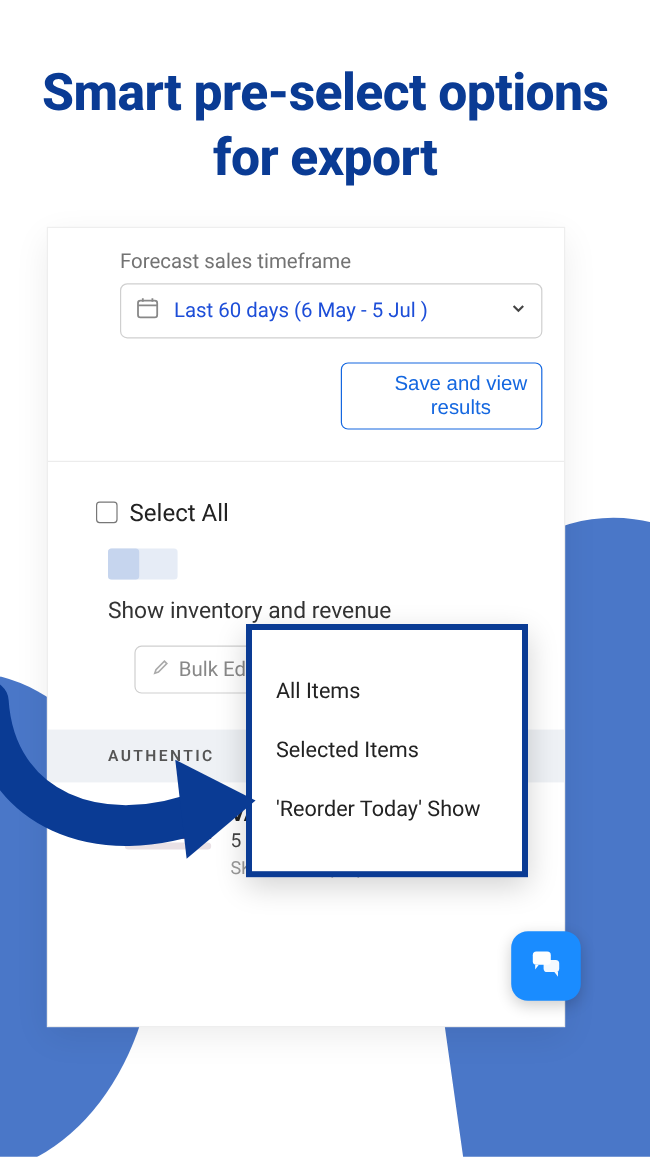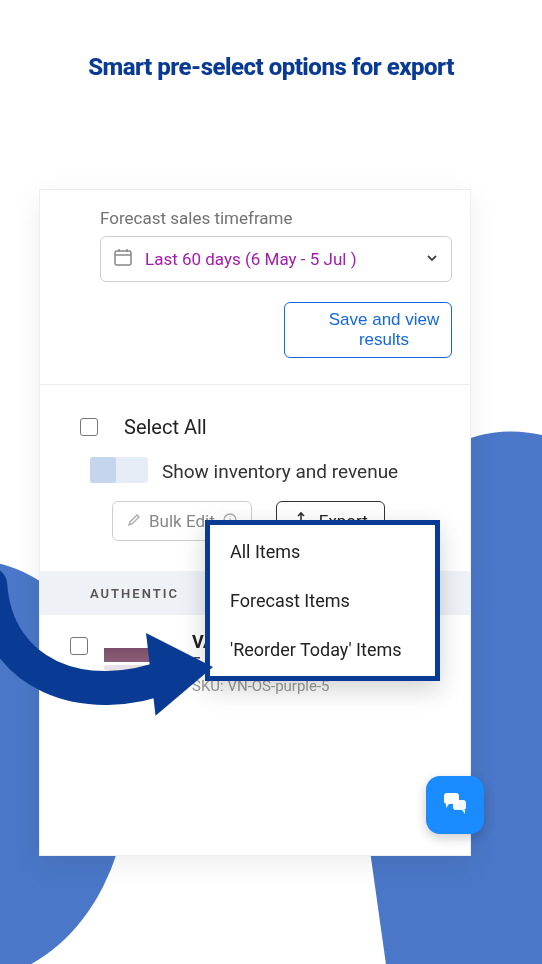--- a/index.html
+++ b/index.html
@@ -1,50 +1,50 @@
 <!DOCTYPE html>
 <html><head>
 <meta charset="utf-8">
 <style>
   * { box-sizing: border-box; margin: 0; padding: 0; }
   html, body { width: 542px; height: 964px; font-family: -apple-system, BlinkMacSystemFont, "Segoe UI", Roboto, Arial, sans-serif; background:#fff; overflow:hidden; position:relative; }
-  .headline { color:#0a3b94; font-weight:800; font-size:24px; text-align:center; line-height:1.25; padding:52px 30px 0; letter-spacing:-0.5px; }
+  .headline { color:#0a3b94; font-weight:800; font-size:43px; text-align:center; line-height:1.25; padding:52px 30px 0; letter-spacing:-0.5px; }
   .bg-blob-right { position:absolute; right:-170px; top:430px; width:360px; height:560px; background:#4a77c8; border-radius:50% 50% 0 0 / 45% 45% 0 0; transform:rotate(-8deg); }
   .bg-blob-left { position:absolute; left:-190px; top:560px; width:320px; height:420px; background:#4a77c8; border-radius:50%; }
   .shot { position:absolute; left:40px; top:190px; width:430px; height:665px; background:#fff; box-shadow:0 0 0 1px #eee, 0 8px 28px rgba(0,0,0,.08); padding:18px 18px 0 60px; overflow:hidden; }
   .field-label { font-size:17px; color:#737373; margin-bottom:8px; }
-  .select-box { position:relative; border:1px solid #cfcfcf; border-radius:6px; height:46px; display:flex; align-items:center; padding:0 40px 0 44px; font-size:17px; color:#a21caf; }
+  .select-box { position:relative; border:1px solid #cfcfcf; border-radius:6px; height:46px; display:flex; align-items:center; padding:0 40px 0 44px; font-size:17px; color:#1d4ed8; }
   .select-box .cal { position:absolute; left:12px; top:50%; transform:translateY(-50%); }
   .select-box .chev { position:absolute; right:12px; top:50%; transform:translateY(-50%); }
   .save-row { display:flex; justify-content:flex-end; margin-top:20px; }
   .save-btn { border:1.5px solid #1467e0; color:#1467e0; background:#fff; border-radius:6px; width:168px; height:56px; font-size:17px; line-height:1.2; font-weight:500; text-align:center; display:flex; align-items:center; justify-content:center;padding-left:32px; }
   .sep { height:1px; background:#ececec; margin:26px -18px 0 -60px; }
-  .selall { display:flex; align-items:center; gap:26px; margin-top:30px; margin-left:-20px; }
+  .selall { display:flex; align-items:center; gap:10px; margin-top:30px; margin-left:-20px; }
   .chk { width:18px; height:18px; border:1.5px solid #777; border-radius:3px; background:#fff; }
   .selall-label { font-size:20px; color:#222; }
-  .toggle-row { display:flex; align-items:flex-end; gap:14px; margin-top:18px; margin-left:-10px; }
+  .toggle-row { display:flex; align-items:flex-start; gap:14px; margin-top:18px; margin-left:-10px;flex-direction:column; }
   .toggle { width:58px; height:26px; background:#e6ecf6; border-radius:3px; position:relative; }
   .toggle .knob { position:absolute; left:0; top:0; width:26px; height:26px; background:#c6d5ee; border-radius:3px; }
   .toggle-label { font-size:19px; color:#333; }
   .action-row { display:flex; gap:24px; margin-top:18px; margin-left:12px; }
   .bulk-btn { border:1px solid #cfcfcf; border-radius:6px; height:40px; padding:0 14px; display:flex; align-items:center; gap:8px; color:#888; font-size:17px; background:#fff; }
   .export-btn { border:1.5px solid #333; border-radius:6px; height:40px; padding:0 16px; display:flex; align-items:center; gap:10px; color:#222; font-size:17px; background:#fff; }
   .products-bar { margin:30px -18px 0 -60px; background:#eef1f5; height:44px; display:flex; align-items:center; padding-left:50px; font-size:13px; letter-spacing:2px; color:#555; font-weight:600; }
   .prod-row { display:flex; align-items:flex-start; gap:16px; margin-top:16px; margin-left:-30px; }
   .prod-row .chk { margin-top:6px; flex-shrink:0; }
   .thumb { width:72px; height:44px; border-radius:10px; flex-shrink:0; }
   .thumb.purple { background:linear-gradient(180deg,#ffffff 0%,#ffffff 38%, #7a4d68 38%, #8b5d77 70%, #ffffff 70%); border-radius:8px 18px 4px 4px; position:relative; }
   .thumb.purple::after{content:"";position:absolute;left:0;right:0;bottom:4px;height:6px;background:#e9e1e5;border-radius:3px;}
   .thumb.red { background:linear-gradient(180deg,#ffffff 0%,#ffffff 32%, #d8133b 32%, #e02245 68%, #ffffff 68%); border-radius:8px 18px 4px 4px; position:relative; }
   .thumb.red::after{content:"";position:absolute;left:0;right:0;bottom:6px;height:6px;background:#fff;border-radius:3px;}
   .prod-meta { flex:1; min-width:0; }
   .prod-title { font-size:18px; font-weight:700; color:#222; white-space:nowrap; }
   .prod-variant { font-size:16px; color:#444; margin-top:2px; }
   .prod-sku { font-size:15px; color:#999; margin-top:4px; }
-  .dropdown { position:absolute; left:205px; top:520px; width:235px; background:#fff; border:5px solid #0a3b94; box-shadow:0 8px 24px rgba(0,0,0,.18); padding:2px 0; z-index:5; }
+  .dropdown { position:absolute; left:205px; top:520px; width:235px; background:#fff; border:5px solid #0a3b94; box-shadow:0 8px 24px rgba(0,0,0,.18); padding:27px 0; z-index:5; }
   .dropdown .item { padding:14px 20px; font-size:18px; color:#222; }
   .arrow { position:absolute; left:-18px; top:545px; z-index:6; transform:rotate(-10deg); }
   .chat-fab { position:absolute; right:58px; bottom:130px; width:58px; height:58px; background:#1a8cff; border-radius:14px; display:flex; align-items:center; justify-content:center; z-index:7; box-shadow:0 4px 12px rgba(0,0,0,.2); }
 </style>
 </head>
 <body>
 
 <div class="bg-blob-right"></div>
 <div class="bg-blob-left"></div>
 
@@ -125,22 +125,22 @@
       <div class="prod-variant">5 / purple</div>
       <div class="prod-sku">SKU: VN-OS-purple-5</div>
     </div>
   </div>
 
 
 </div>
 
 <div class="dropdown">
   <div class="item">All Items</div>
-  <div class="item">Forecast Items</div>
-  <div class="item">'Reorder Today' Items</div>
+  <div class="item">Selected Items</div>
+  <div class="item">'Reorder Today' Show</div>
 </div>
 
 <div class="arrow">
   <svg width="250" height="190" viewBox="0 0 250 190">
     <path d="M20 20 C 10 110, 90 160, 185 140" fill="none" stroke="#0a3b94" stroke-width="34" stroke-linecap="round"></path>
     <path d="M165 95 L225 140 L160 178 Z" fill="#0a3b94"></path>
   </svg>
 </div>
 
 <div class="chat-fab">

